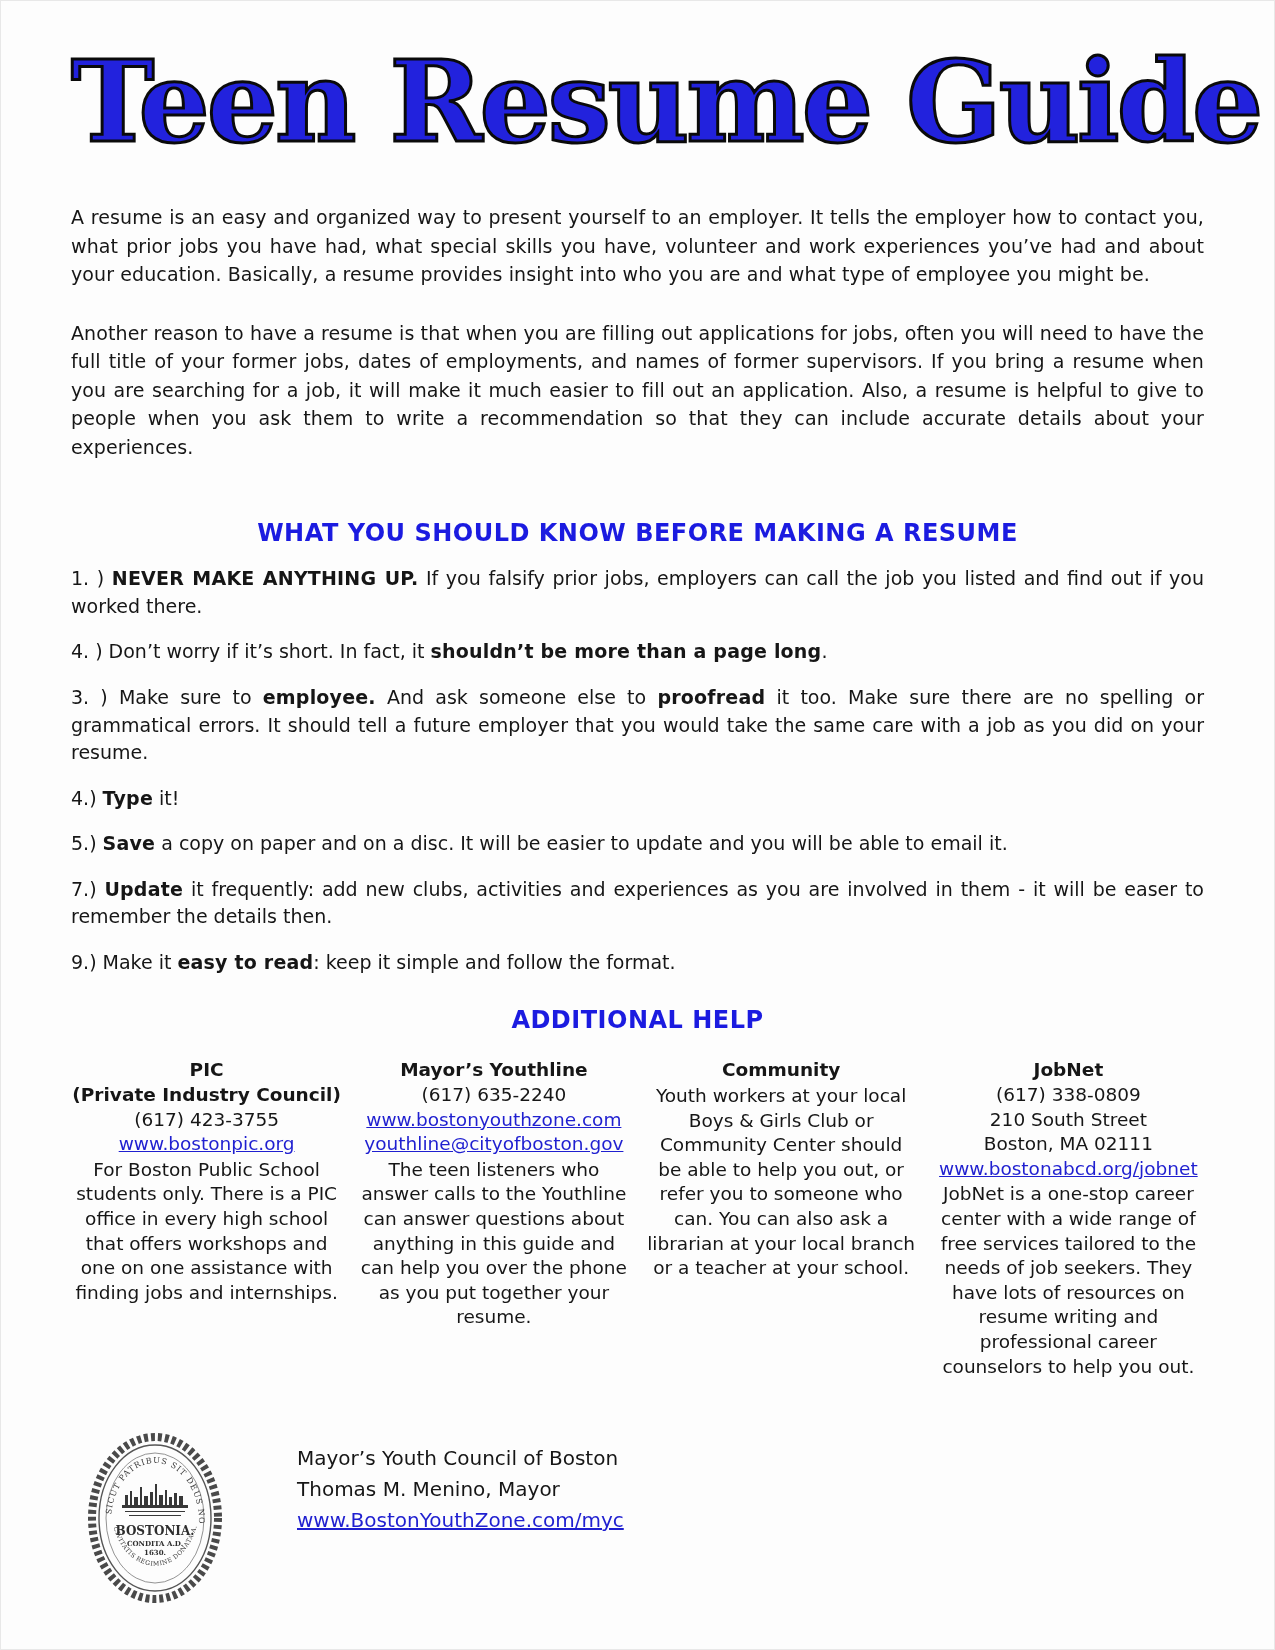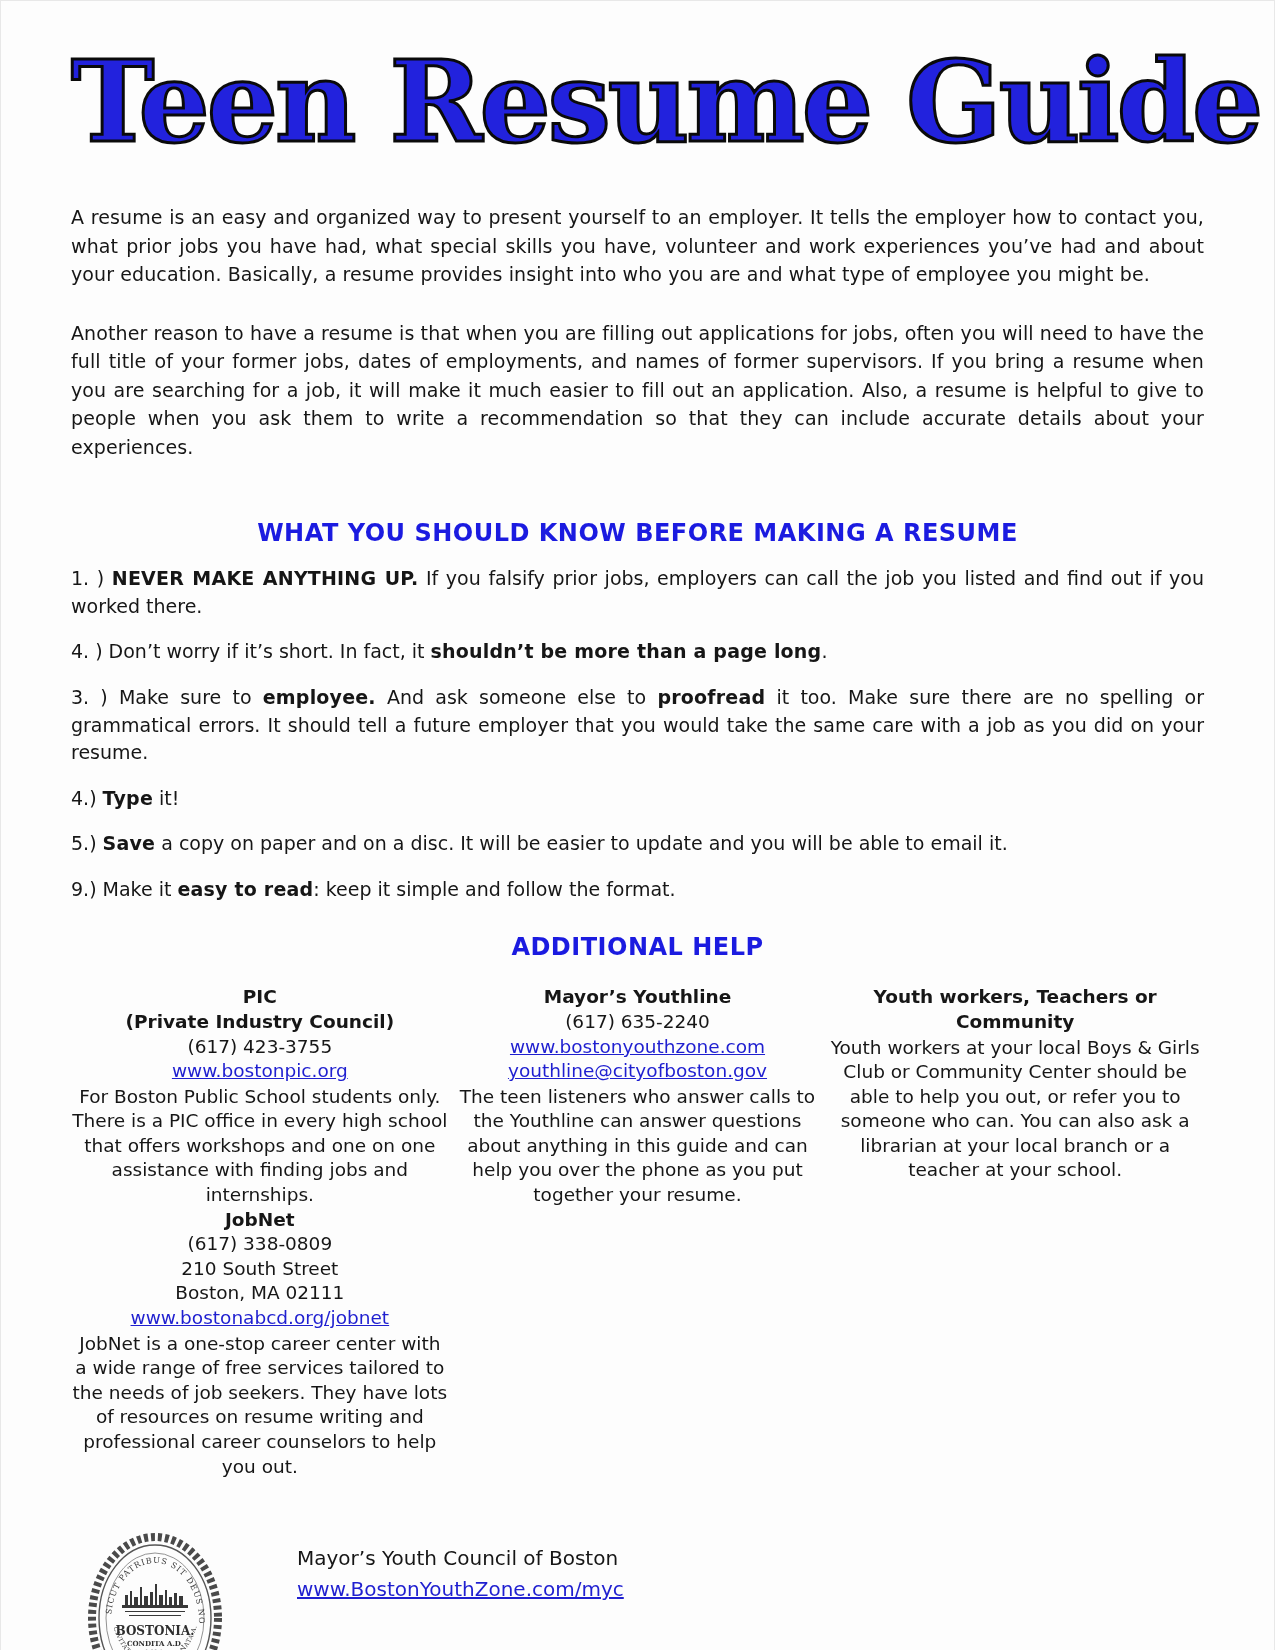--- a/index.html
+++ b/index.html
@@ -21,21 +21,21 @@
     letter-spacing:.1px;
   }
   .sec-head{
     font-size:24px;font-weight:bold;letter-spacing:.5px;text-align:center;
     color:var(--heading-blue,#1b1be0);margin:58px 0 18px 0;
   }
   .sec-head.second{margin:30px 0 16px 0;}
   .gitem{font-size:19px;line-height:1.45;text-align:justify;margin:0 0 18px 0;}
   .gitem b{letter-spacing:.2px;}
   .help-grid{
-    display:grid;grid-template-columns:repeat(3,1fr);column-gap:0;
+    display:grid;grid-template-columns:repeat(4,1fr);column-gap:16px;
     margin-top:24px;
   }
   .hcol{font-size:18.5px;line-height:1.33;text-align:center;}
   .hhead{font-weight:bold;}
   .hline{}
   .link{
     color:var(--link-blue,#1f1fd0);text-decoration:underline;cursor:pointer;
   }
   .hdesc{margin-top:1px;}
   .footer{
@@ -56,20 +56,21 @@
   <p class="body-par">Another reason to have a resume is that when you are filling out applications for jobs, often you will need to have the full title of your former jobs, dates of employments, and names of former supervisors.  If you bring a resume when you are searching for a job, it will make it much easier to fill out an application.  Also, a resume is helpful to give to people when you ask them to write a recommendation so that they can include accurate details about your experiences.</p>
 
   <div class="sec-head">WHAT YOU SHOULD KNOW BEFORE MAKING A RESUME</div>
 
   <div>
       <p class="gitem"><span>1. ) </span><b>NEVER MAKE ANYTHING UP.</b><span>  If you falsify prior jobs, employers can call the job you listed and find out if you worked there.</span></p>
       <p class="gitem"><span>4. ) Don’t worry if it’s short.  In fact, it </span><b>shouldn’t be more than a page long</b><span>.</span></p>
       <p class="gitem"><span>3. ) Make sure to </span><b>employee.</b><span>  And ask someone else to </span><b>proofread</b><span> it too. Make sure there are no spelling or grammatical errors. It should tell a future employer that you would take the same care with a job as you did on your resume.</span></p>
       <p class="gitem"><span>4.) </span><b>Type</b><span> it!</span></p>
       <p class="gitem"><span>5.) </span><b>Save</b><span> a copy on paper and on a disc. It will be easier to update and you will be able to email it.</span></p>
+      <p class="gitem"><span>7.) </span><b>Update</b><span> it frequently: add new clubs, activities and experiences as you are involved in them - it will be easer to remember the details then.</span></p>
       <p class="gitem"><span>9.) Make it </span><b>easy to read</b><span>: keep it simple and follow the format.</span></p>
     </div>
 
   <div class="sec-head second">ADDITIONAL HELP</div>
 
   <div class="help-grid">
       <div class="hcol">
         <div class="hhead">PIC</div>
         <div class="hhead">(Private Industry Council)</div>
         <div class="hline">(617) 423-3755</div>
@@ -77,21 +78,20 @@
         <div class="hdesc">For Boston Public School students only. There is a PIC office in every high school that offers workshops and one on one assistance with finding jobs and internships.</div>
       </div>
       <div class="hcol">
         <div class="hhead">Mayor’s Youthline</div>
         <div class="hline">(617) 635-2240</div>
         <div class="hline"><span class="link">www.bostonyouthzone.com</span></div>
         <div class="hline"><span class="link">youthline@cityofboston.gov</span></div>
         <div class="hdesc">The teen listeners who answer calls to the Youthline can answer questions about anything in this guide and can help you over the phone as you put together your resume.</div>
       </div>
       <div class="hcol">
-        <div class="hhead">Youth workers, Teachers or</div>
         <div class="hhead">Community</div>
         <div class="hdesc">Youth workers at your local Boys &amp; Girls Club or Community Center should be able to help you out, or refer you to someone who can. You can also ask a librarian at your local branch or a teacher at your school.</div>
       </div>
       <div class="hcol">
         <div class="hhead">JobNet</div>
         <div class="hline">(617) 338-0809</div>
         <div class="hline">210 South Street</div>
         <div class="hline">Boston, MA 02111</div>
         <div class="hline"><span class="link">www.bostonabcd.org/jobnet</span></div>
         <div class="hdesc">JobNet is a one-stop career center with a wide range of free services tailored to the needs of job seekers. They have lots of resources on resume writing and professional career counselors to help you out.</div>
@@ -127,17 +127,18 @@
         <rect x="37" y="76" width="66" height="3"></rect>
         <rect x="40" y="82" width="60" height="1"></rect>
         <rect x="44" y="86" width="52" height="1"></rect>
       </g>
       <text x="70" y="106" text-anchor="middle" font-size="12" font-weight="bold" font-family="DejaVu Serif, serif" fill="#2e2e2e">BOSTONIA.</text>
       <text x="70" y="117" text-anchor="middle" font-size="7" font-weight="bold" font-family="DejaVu Serif, serif" fill="#2e2e2e">CONDITA A.D.</text>
       <text x="70" y="126" text-anchor="middle" font-size="7" font-weight="bold" font-family="DejaVu Serif, serif" fill="#2e2e2e">1630.</text>
     </svg>
     <div class="footer-text">
       <div>Mayor’s Youth Council of Boston</div>
+      <div>Thomas M. Menino, Mayor</div>
       <div><span class="link">www.BostonYouthZone.com/myc</span></div>
     </div>
   </div>
 
 </div>
 
 </body></html>

